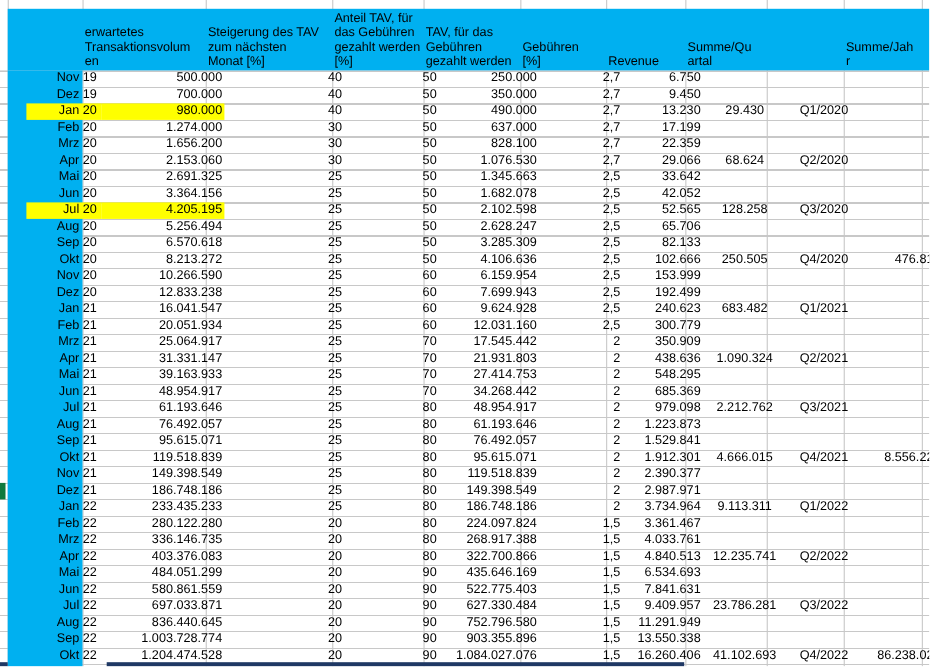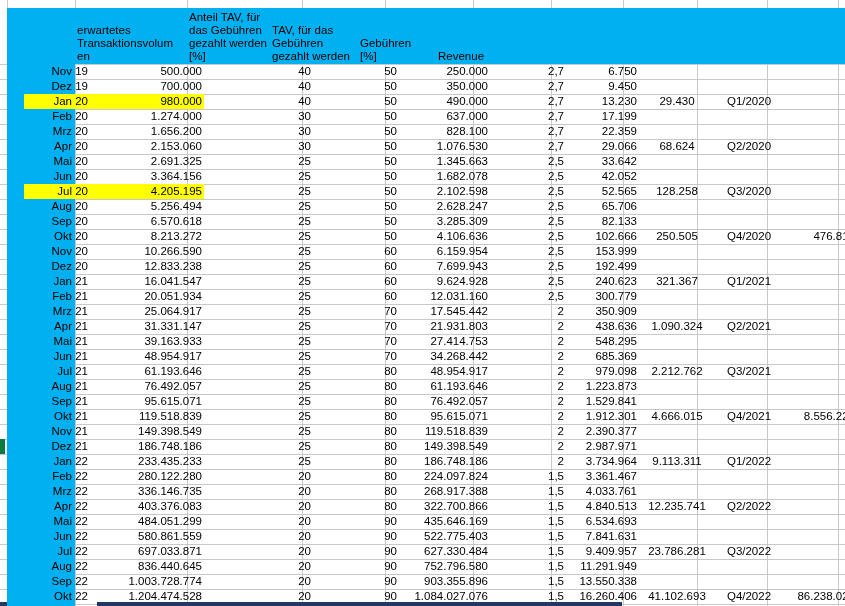--- a/index.html
+++ b/index.html
@@ -59,31 +59,38 @@
       <div class="vline" style="left: 838px;"></div>
     </div>
 
   <div class="monthcol"></div>
 
   <div class="header">
     <div class="hcell w0"></div>
     <div class="hcell w1">erwartetes
 Transaktionsvolum
 en</div>
+    <div class="hcell w2">Steigerung des TAV
+zum nächsten
+Monat [%]</div>
     <div class="hcell w3">Anteil TAV, für
 das Gebühren
 gezahlt werden
 [%]</div>
     <div class="hcell w4">TAV, für das
 Gebühren
 gezahlt werden</div>
     <div class="hcell w5">Gebühren
 [%]</div>
     <div class="hcell w6">Revenue</div>
+    <div class="hcell w7">Summe/Qu
+artal</div>
     <div class="hcell w8"></div>
+    <div class="hcell w9">Summe/Jah
+r</div>
   </div>
 
   <div class="rows">
       <div class="row">
         <div class="cell c0">Nov 19</div>
         <div class="cell c1">500.000</div>
         <div class="cell c2">40</div>
         <div class="cell c3">50</div>
         <div class="cell c4">250.000</div>
         <div class="cell c5">2,7</div>
@@ -249,21 +256,21 @@
         <div class="cell c9"></div>
       </div>
       <div class="row">
         <div class="cell c0">Jan 21</div>
         <div class="cell c1">16.041.547</div>
         <div class="cell c2">25</div>
         <div class="cell c3">60</div>
         <div class="cell c4">9.624.928</div>
         <div class="cell c5">2,5</div>
         <div class="cell c6">240.623</div>
-        <div class="cell c7">321.367</div>
+        <div class="cell c7">683.482</div>
         <div class="cell c8">Q1/2021</div>
         <div class="cell c9"></div>
       </div>
       <div class="row">
         <div class="cell c0">Feb 21</div>
         <div class="cell c1">20.051.934</div>
         <div class="cell c2">25</div>
         <div class="cell c3">60</div>
         <div class="cell c4">12.031.160</div>
         <div class="cell c5">2,5</div>

